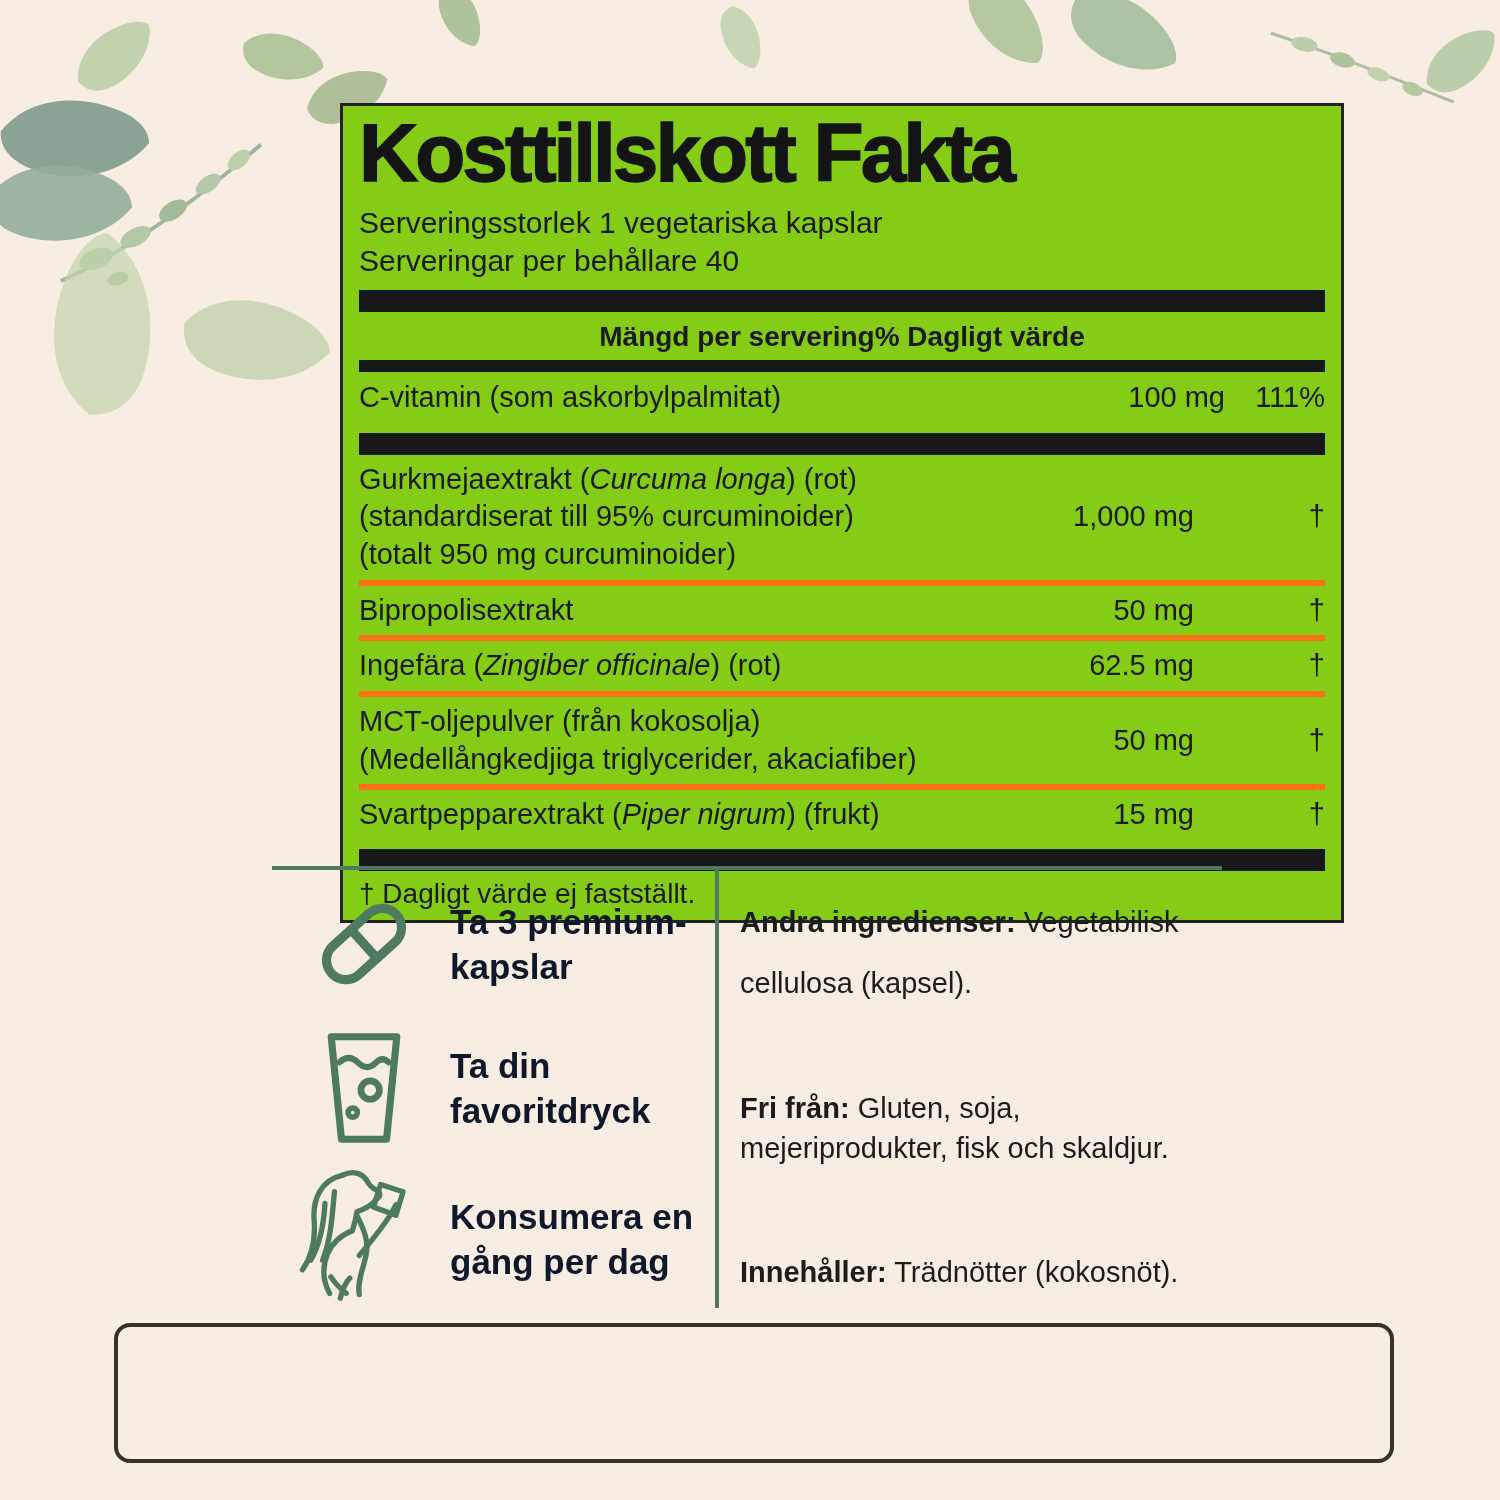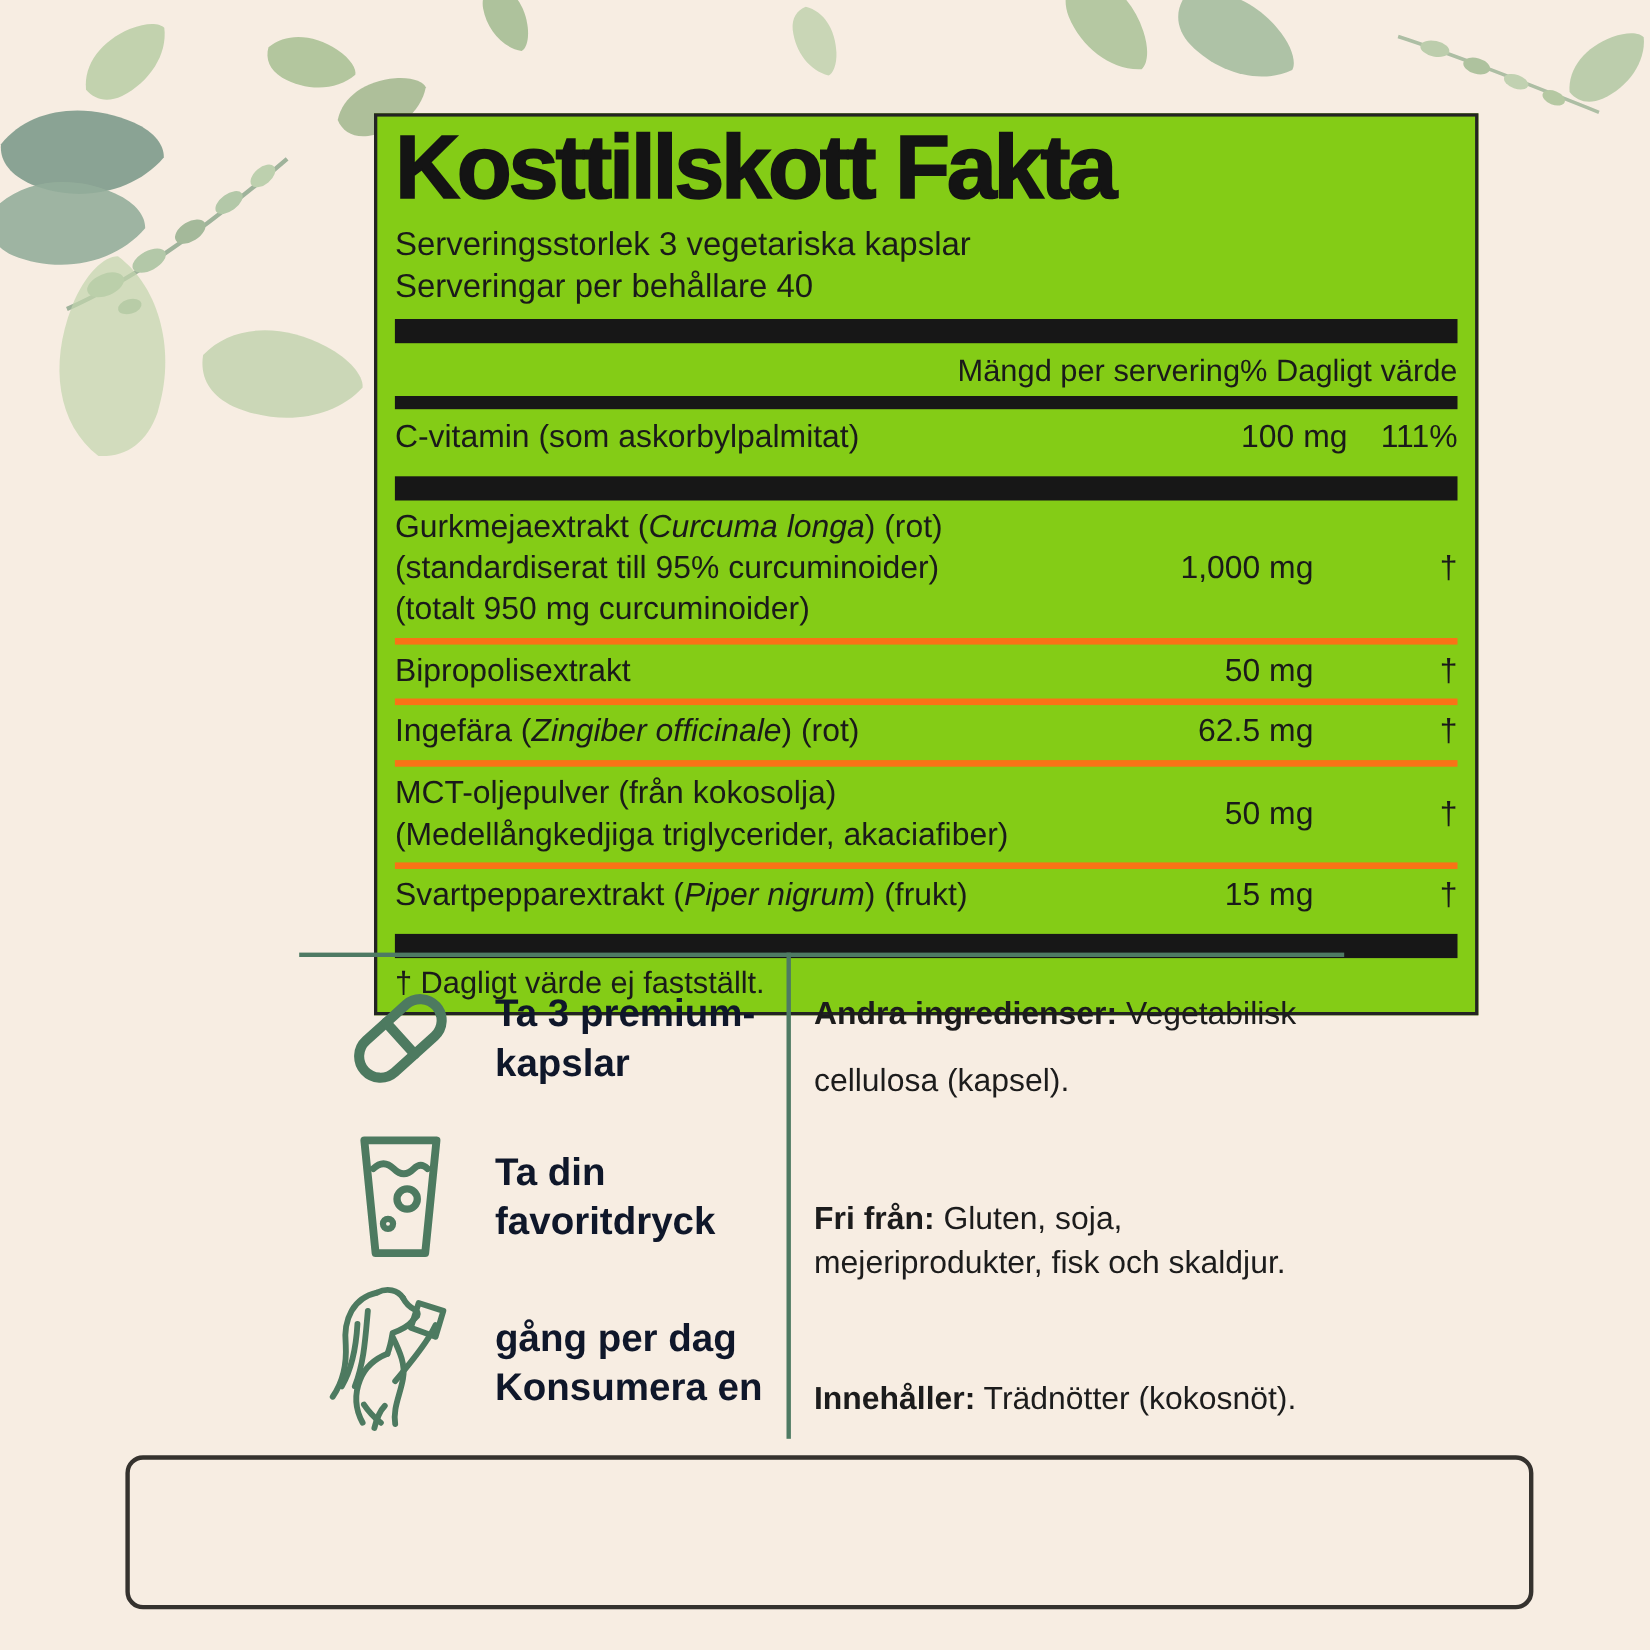--- a/index.html
+++ b/index.html
@@ -18,21 +18,21 @@
     padding:4px 16px 10px 16px;
   }
   .panel h1{
     margin:0;font-size:82px;font-weight:bold;letter-spacing:-3px;
     line-height:1.05;color:#141414;-webkit-text-stroke:1.5px #141414;
     white-space:nowrap;
   }
   .serv{font-size:30px;line-height:1.28;margin-top:8px;}
   .bar{height:22px;background:#171717;margin-top:9px;}
   .bar.thin{height:12px;margin-top:0;}
-  .hdr{display:flex;justify-content:flex-end;font-weight:normal;font-size:28px;padding:9px 0 7px;}
+  .hdr{display:flex;justify-content:center;font-weight:bold;font-size:28px;padding:9px 0 7px;}
   .srow{display:flex;align-items:center;font-size:29px;line-height:1.3;padding:7px 0;}
   .srow .name{flex:1;}
   .srow .amt{width:165px;text-align:right;white-space:nowrap;}
   .srow .dv{width:100px;text-align:right;}
   .rows .srow{padding:6px 0;gap:31px;}
   .rows .srow + .srow{border-top:6px solid #f97316;}
   .lat{font-style:italic;}
   .foot{font-size:28px;padding-top:7px;}
 
   
@@ -119,21 +119,21 @@
     <ellipse cx="150" cy="104" rx="12" ry="7" fill="#a5bf93" transform="rotate(34 150 104)"></ellipse>
   </svg>
   <svg class="leaf" style="left:1420px;top:36px;transform:rotate(-30deg);opacity:.8" width="85" height="52" viewBox="0 0 100 60">
       <path d="M1 31 C12 8 40 -2 70 3 C88 6 98 14 99 20 C88 44 58 58 28 55 C12 53 3 44 1 31 Z" fill="#aec69f"></path>
     </svg>
 </div>
 
 <div class="panel">
   <h1>Kosttillskott Fakta</h1>
   <div class="serv">
-    <div>Serveringsstorlek 3 vegetariska kapslar</div>
+    <div>Serveringsstorlek 1 vegetariska kapslar</div>
     <div>Serveringar per behållare 40</div>
   </div>
   <div class="bar"></div>
   <div class="hdr">
     <span>Mängd per servering</span>
     <span>% Dagligt värde</span>
   </div>
   <div class="bar thin"></div>
 
   <div class="srow">
@@ -235,22 +235,22 @@
       <path d="M70 27 C66 32 60 35 54 37 C53 43 52 48 50 53"></path>
       <path d="M74 14 L93 20 L87 40 L68 33 Z"></path>
       <path d="M56 74 C66 62 74 52 80 43 C83 39 85 35 87 31"></path>
       <path d="M50 53 C40 57 33 63 29 73 C25 83 25 95 31 106"></path>
       <path d="M54 40 C60 52 64 62 62 72 C60 84 54 95 56 107"></path>
       <path d="M32 92 C36 98 40 102 45 106"></path>
       <path d="M40 110 C42 102 44 97 48 93"></path>
     </svg>
   </div>
   <div class="itext">
+    <div>Konsumera en</div>
     <div>gång per dag</div>
-    <div>Konsumera en</div>
   </div>
 </div>
 
 <div class="info info1">
   <div class="wide">
     <b>Andra ingredienser:</b>
     <span>Vegetabilisk</span>
   </div>
   <div class="l2">cellulosa (kapsel).</div>
 </div>

